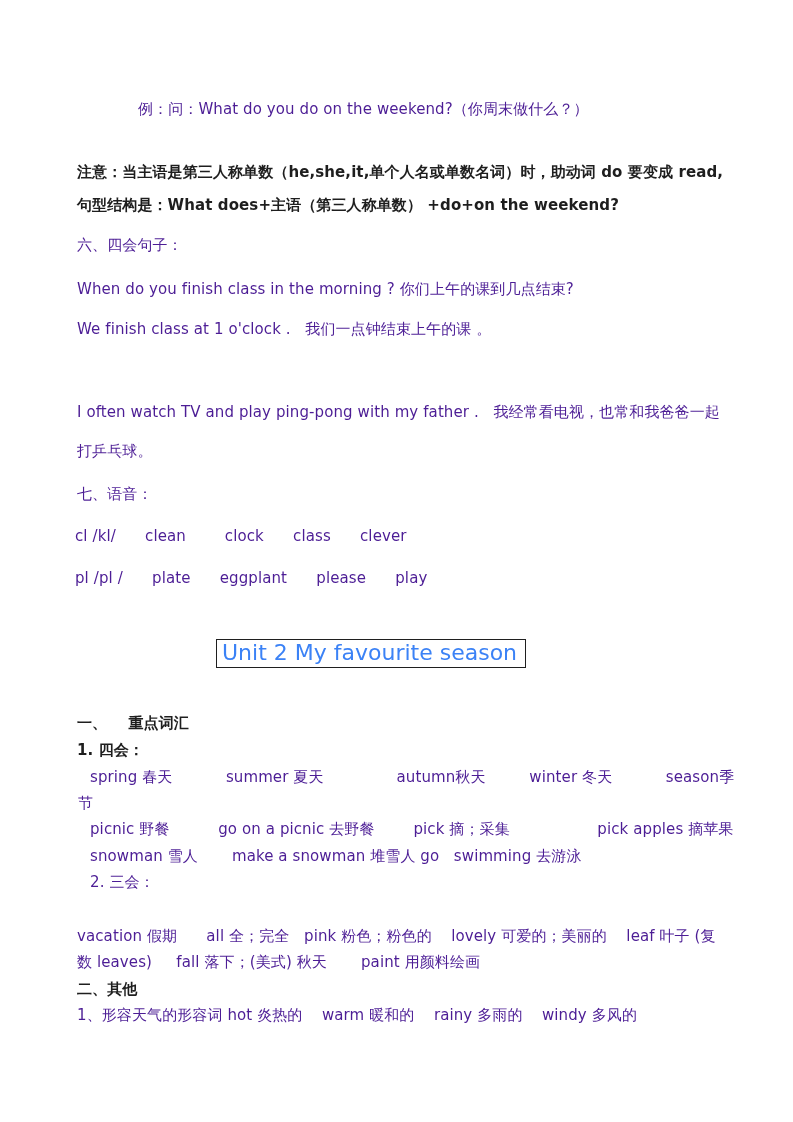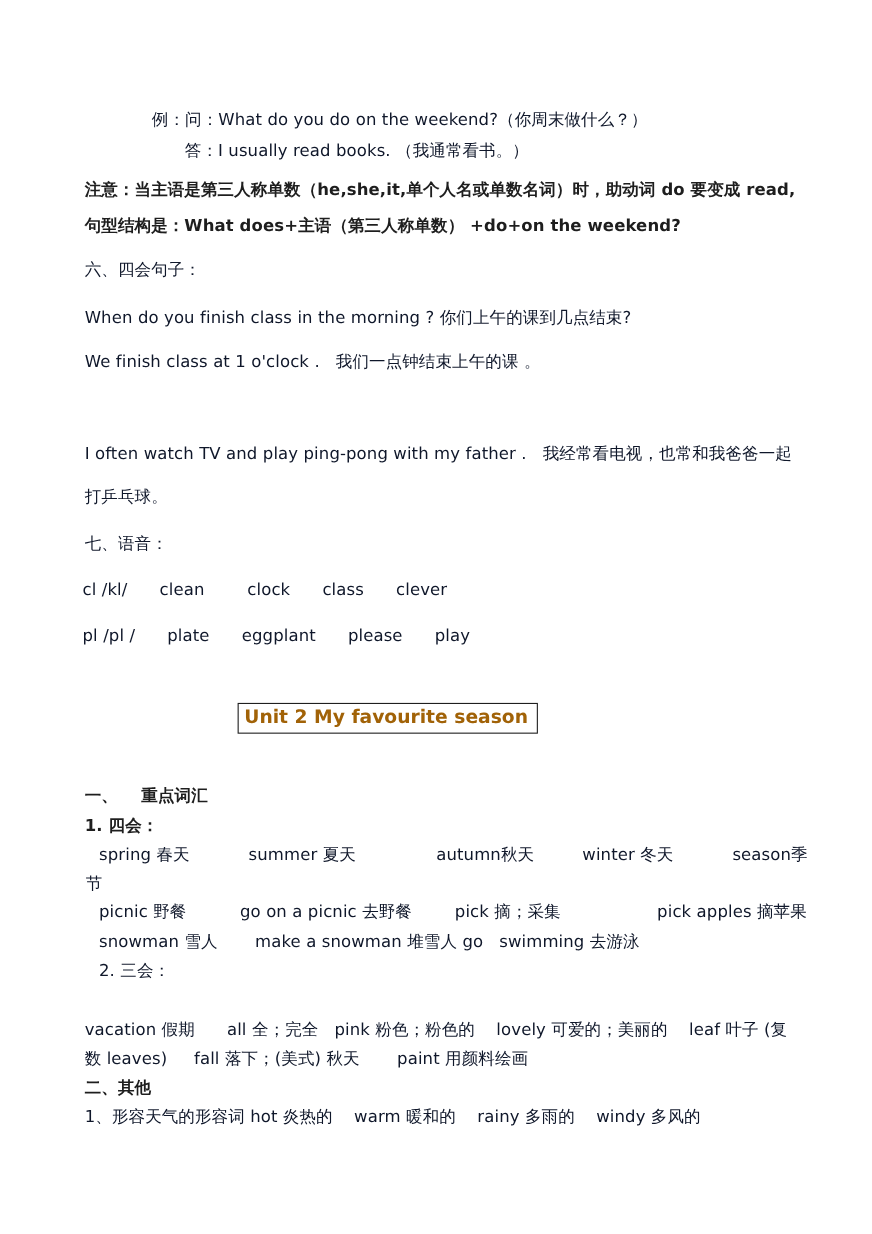--- a/index.html
+++ b/index.html
@@ -14,50 +14,48 @@
     background: #ffffff;
     overflow: hidden;
     font-family: "DejaVu Sans", "Liberation Sans", sans-serif;
   }
   .ln {
     position: absolute;
     margin: 0;
     white-space: pre;
     font-size: 15px;
     line-height: 22px;
-    color: #0f172a;
+    color: #4c1d95;
     letter-spacing: 0.1px;
   }
   .bold {
     font-weight: 700;
     color: #1e1e1e;
   }
   .unit-box {
     position: absolute;
     left: 216px;
     top: 639px;
     border: 1.5px solid #1f1f1f;
     padding: 2px 8px 3px 5px;
     background: #ffffff;
   }
   .unit-box span {
-    font-size: 17px;
+    font-size: 22px;
     line-height: 21px;
-    color: #a16207;
+    color: #3b82f6;
     white-space: pre;
-    font-weight: bold;
   }
 </style>
 </head>
 <body>
 
 <div class="page">
 
   <p class="ln" style="left:138px; top:98px">例：问：What do you do on the weekend?（你周末做什么？）</p>
-  <p class="ln" style="left:168px; top:126px">答：I usually read books. （我通常看书。）</p>
   <p class="ln bold" style="left:77px;  top:161px">注意：当主语是第三人称单数（he,she,it,单个人名或单数名词）时，助动词 do 要变成 read,</p>
   <p class="ln bold" style="left:77px;  top:194px">句型结构是：What does+主语（第三人称单数） +do+on the weekend?</p>
 
   <p class="ln" style="left:77px;  top:234px">六、四会句子：</p>
   <p class="ln" style="left:77px;  top:278px">When do you finish class in the morning ? 你们上午的课到几点结束?</p>
   <p class="ln" style="left:77px;  top:318px">We finish class at 1 o'clock .   我们一点钟结束上午的课 。</p>
   <p class="ln" style="left:77px;  top:401px">I often watch TV and play ping-pong with my father .   我经常看电视，也常和我爸爸一起</p>
   <p class="ln" style="left:77px;  top:440px">打乒乓球。</p>
 
   <p class="ln" style="left:77px;  top:483px">七、语音：</p>

